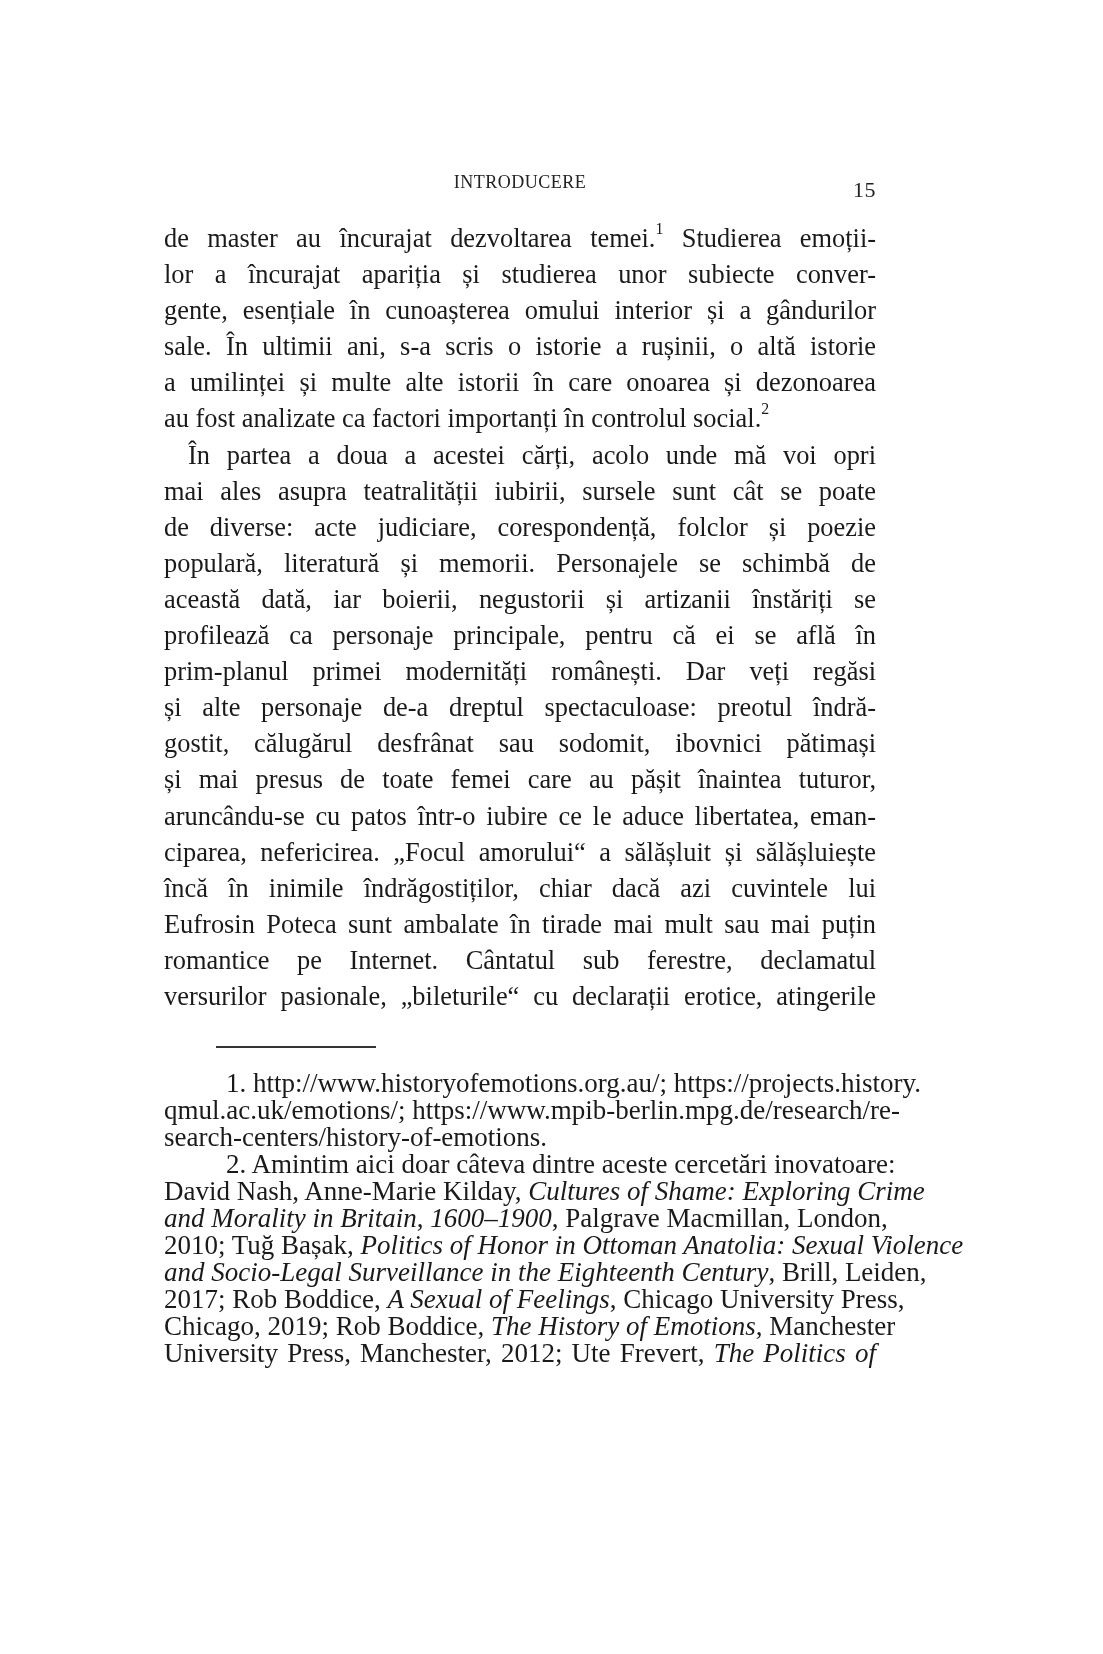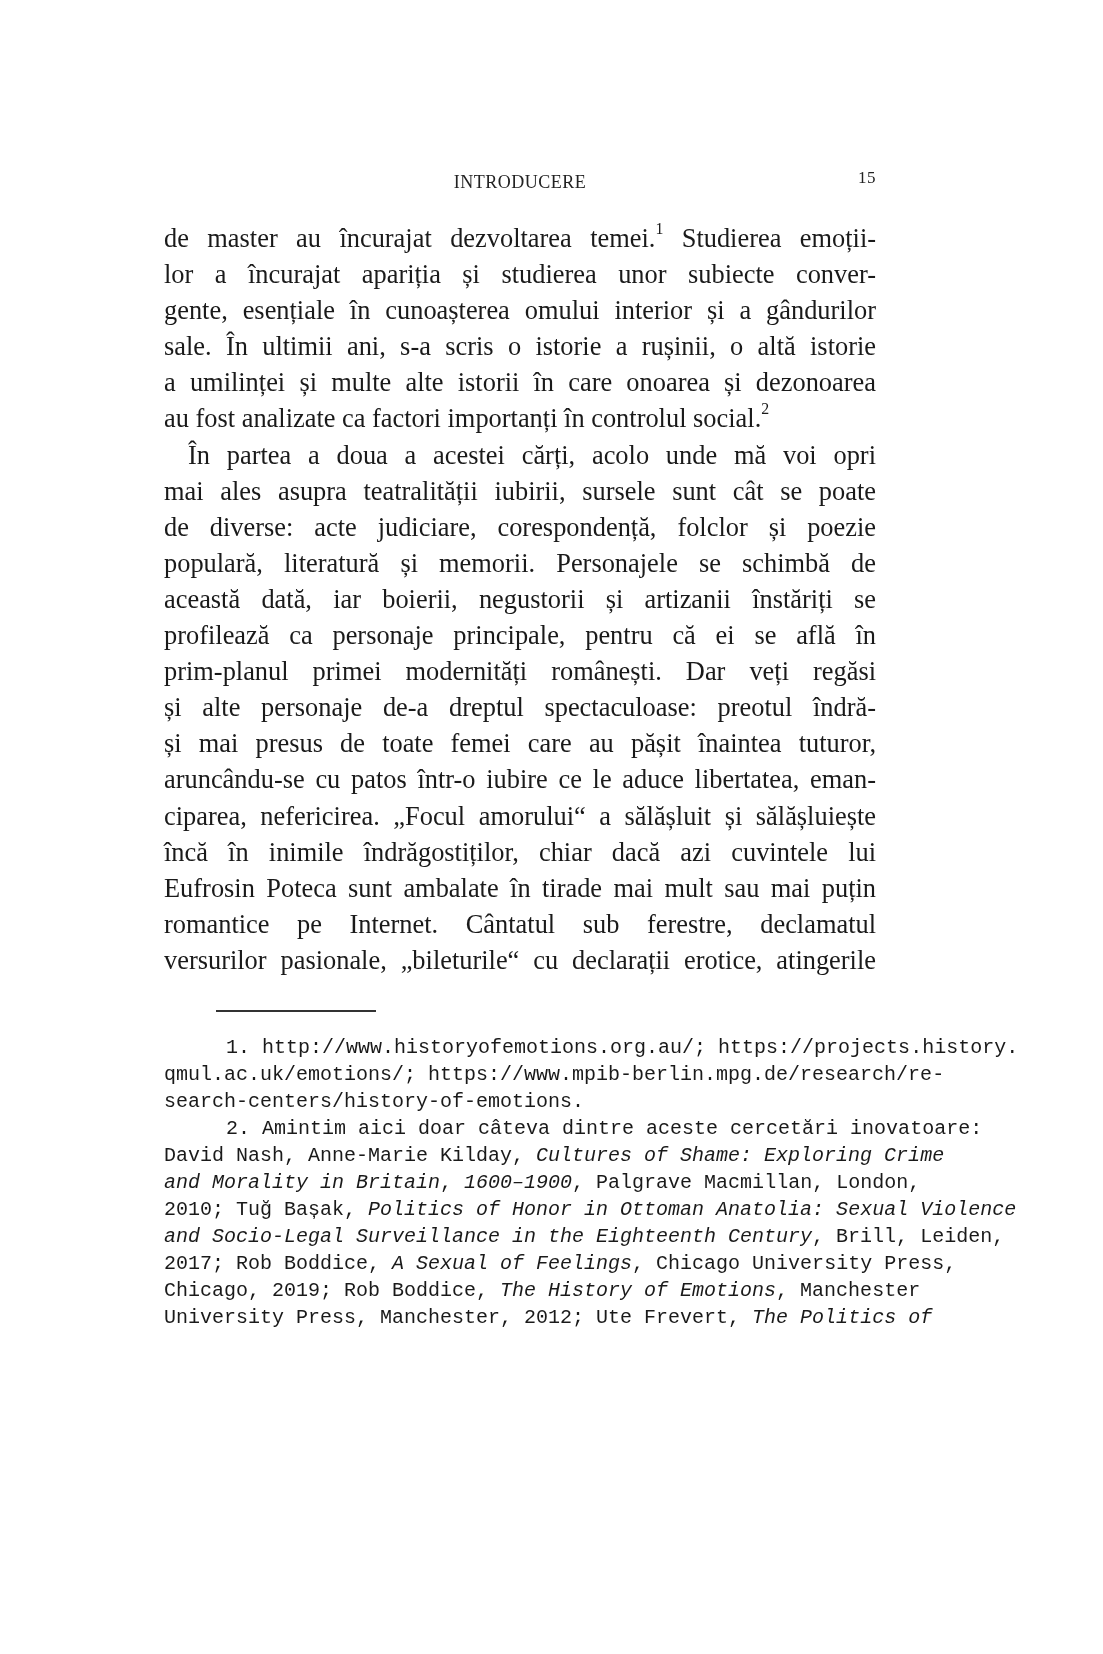--- a/index.html
+++ b/index.html
@@ -33,22 +33,22 @@
     .running-head .title {
       position: absolute;
       left: 0;
       right: 0;
       top: 4px;
       text-align: center;
     }
     .running-head .pageno {
       position: absolute;
       right: 0;
-      top: 0;
-      font-size: 17px;
+      top: 9px;
+      font-size: 22px;
     }
     .body-text {
       margin-top: 22px;
       font-family: Liberation Serif, serif;
       font-size: 26.4px;
       line-height: 36.1px;
       text-align: justify;
       hyphens: manual;
     }
     .body-text .line {
@@ -71,22 +71,22 @@
     }
     .fn-rule {
       margin-top: 32px;
       width: 160px;
       height: 0;
       border-top: 2px solid #333;
       margin-left: 52px;
     }
     .footnotes {
       margin-top: 22px;
-      font-family: Liberation Mono, monospace;
-      font-size: 20px;
+      font-family: Liberation Serif, serif;
+      font-size: 27px;
       line-height: 27px;
     }
     .footnotes .line {
       display: block;
       text-align: justify;
       text-align-last: justify;
       white-space: nowrap;
     }
     .footnotes .line.last {
       text-align-last: left;
@@ -116,20 +116,21 @@
       <span class="line"><span>a umilinței și multe alte istorii în care onoarea și dezonoarea</span></span>
       <span class="line last"><span>au fost analizate ca factori importanți în controlul social.</span><sup>2</sup><span></span></span>
       <span class="line indent"><span>În partea a doua a acestei cărți, acolo unde mă voi opri</span></span>
       <span class="line"><span>mai ales asupra teatralității iubirii, sursele sunt cât se poate</span></span>
       <span class="line"><span>de diverse: acte judiciare, corespondență, folclor și poezie</span></span>
       <span class="line"><span>populară, literatură și memorii. Personajele se schimbă de</span></span>
       <span class="line"><span>această dată, iar boierii, negustorii și artizanii înstăriți se</span></span>
       <span class="line"><span>profilează ca personaje principale, pentru că ei se află în</span></span>
       <span class="line"><span>prim-planul primei modernități românești. Dar veți regăsi</span></span>
       <span class="line"><span>și alte personaje de-a dreptul spectaculoase: preotul îndră-</span></span>
+      <span class="line"><span>gostit, călugărul desfrânat sau sodomit, ibovnici pătimași</span></span>
       <span class="line"><span>și mai presus de toate femei care au pășit înaintea tuturor,</span></span>
       <span class="line"><span>aruncându-se cu patos într-o iubire ce le aduce libertatea, eman-</span></span>
       <span class="line"><span>ciparea, nefericirea. „Focul amorului“ a sălășluit și sălășluiește</span></span>
       <span class="line"><span>încă în inimile îndrăgostiților, chiar dacă azi cuvintele lui</span></span>
       <span class="line"><span>Eufrosin Poteca sunt ambalate în tirade mai mult sau mai puțin</span></span>
       <span class="line"><span>romantice pe Internet. Cântatul sub ferestre, declamatul</span></span>
       <span class="line"><span>versurilor pasionale, „bileturile“ cu declarații erotice, atingerile</span></span>
     </div>
 
   <div class="fn-rule"></div>

